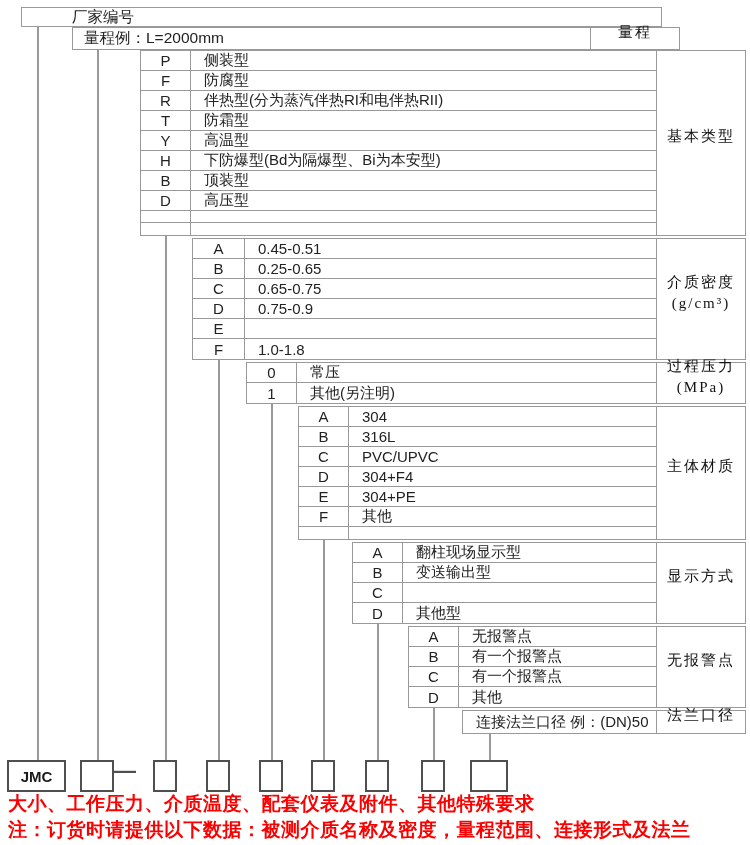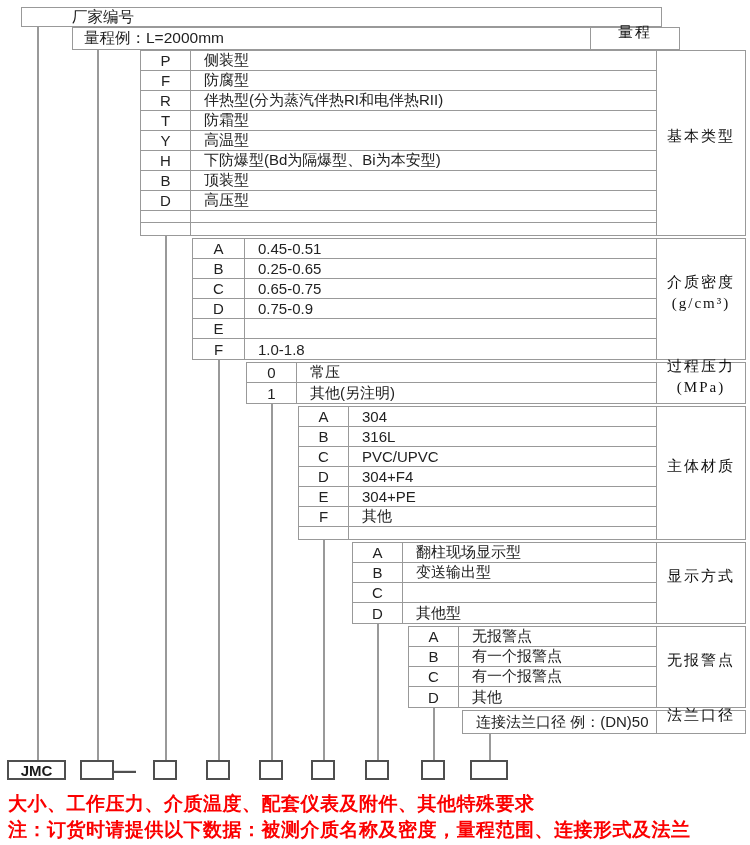--- a/index.html
+++ b/index.html
@@ -43,21 +43,21 @@
     position:absolute;top:0;bottom:13px;right:0;width:88px;
     display:flex;flex-direction:column;align-items:center;justify-content:center;
     font-family:"Liberation Serif","DejaVu Serif",serif;
     font-size:15px;letter-spacing:2px;color:var(--label-text);
     line-height:21px;text-align:center;
   }
   
   .vline{position:absolute;width:1.5px;background:var(--line);}
   
   .box{
-    position:absolute;top:760px;height:20px;box-sizing:border-box;
+    position:absolute;top:760px;height:32px;box-sizing:border-box;
     border:2px solid var(--box-border);background:#fff;
     display:flex;align-items:center;justify-content:center;
     font-size:15px;font-weight:bold;color:#1a1a1a;
   }
   .dash{
     position:absolute;left:112px;top:759px;width:26px;height:24px;
     display:flex;align-items:center;justify-content:center;
     font-size:22px;font-weight:bold;color:var(--box-border);
   }
   .note{

